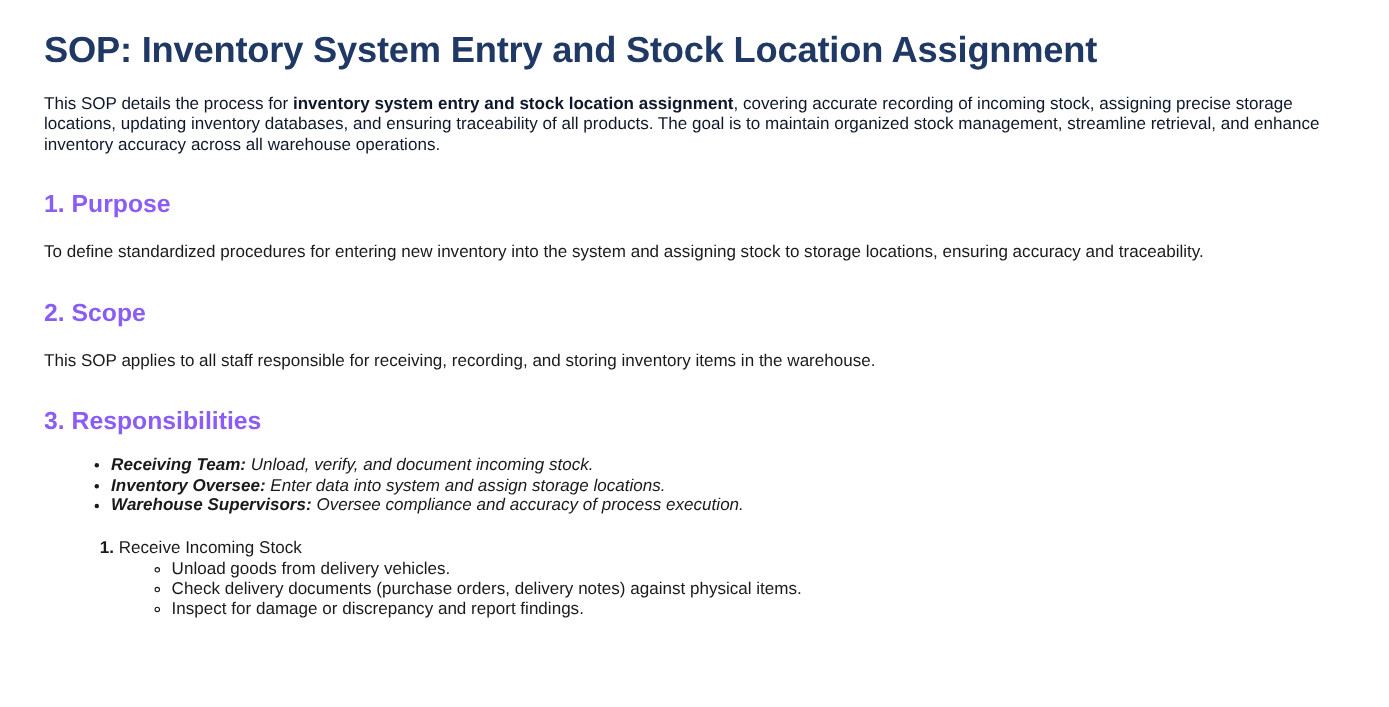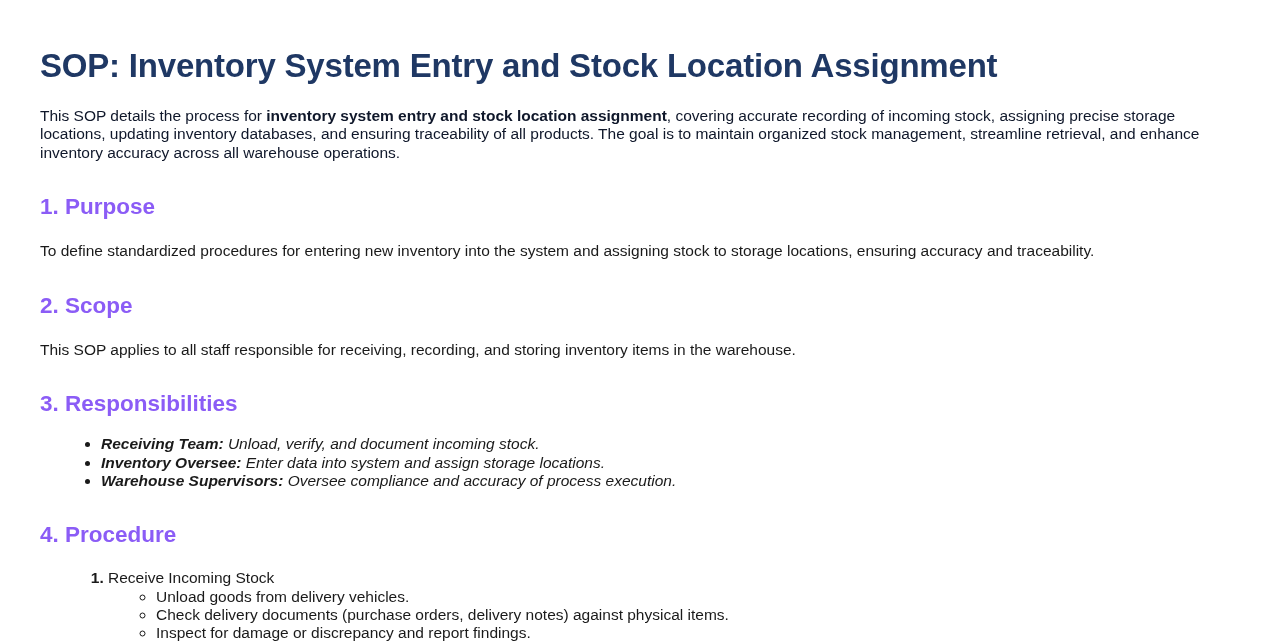--- a/index.html
+++ b/index.html
@@ -11,21 +11,20 @@
     width: 1263px;
     height: 643px;
     overflow: hidden;
     font-family: "Liberation Sans", sans-serif;
     color: #1a1a1a;
   }
   .page {
     padding: 26px 40px 0 40px;
     box-sizing: border-box;
     width: 1263px;
-    margin-top: 21px;
   }
   .doc-title {
     color: #1f3864;
     font-size: 33px;
     font-weight: bold;
     line-height: 1.15;
     margin: 0 0 0 0;
     letter-spacing: -0.2px;
   }
   .intro {
@@ -100,21 +99,20 @@
   <h2 class="section">2. Scope</h2>
   <p class="body-text">This SOP applies to all staff responsible for receiving, recording, and storing inventory items in the warehouse.</p>
 
   <h2 class="section">3. Responsibilities</h2>
   <ul class="resp-list">
     <li><b>Receiving Team:</b><span> Unload, verify, and document incoming stock.</span></li>
     <li><b>Inventory Oversee:</b><span> Enter data into system and assign storage locations.</span></li>
     <li><b>Warehouse Supervisors:</b><span> Oversee compliance and accuracy of process execution.</span></li>
   </ul>
 
-  <h2 class="section">4. Procedure</h2>
   <ol class="proc-list">
     <li>
       <span class="step-title">Receive Incoming Stock</span>
       <ul class="sub-list">
         <li>Unload goods from delivery vehicles.</li>
         <li>Check delivery documents (purchase orders, delivery notes) against physical items.</li>
         <li>Inspect for damage or discrepancy and report findings.</li>
       </ul>
     </li>
   </ol>

